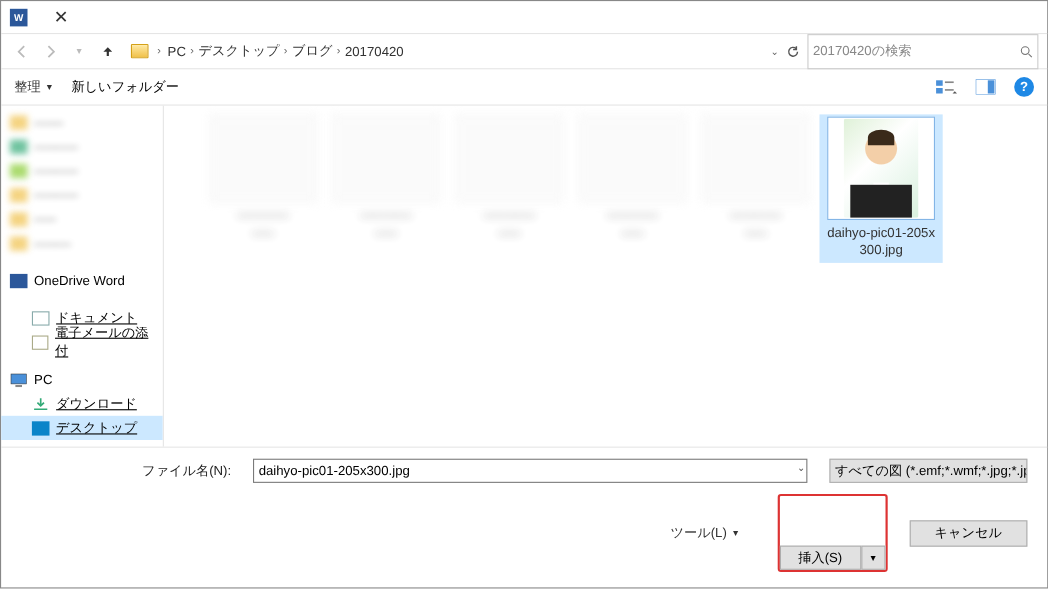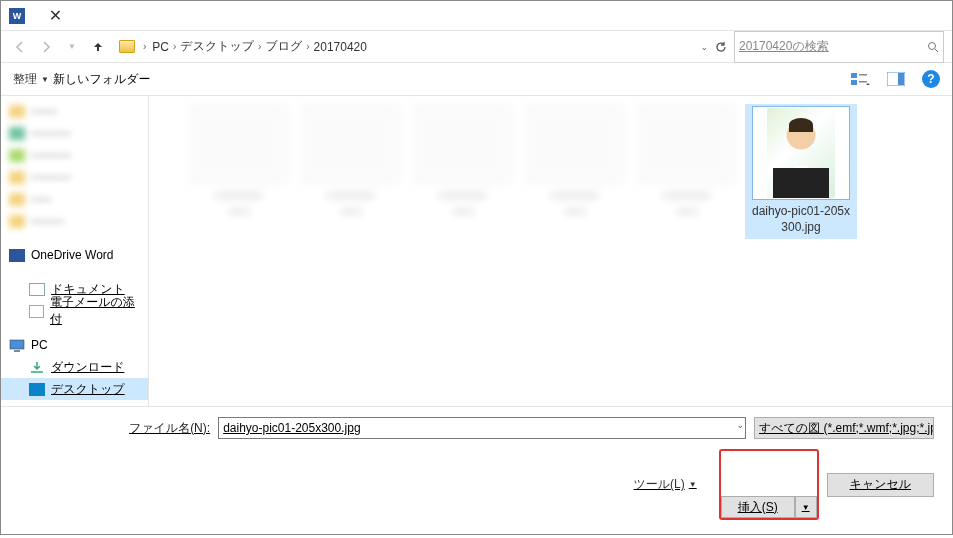--- a/index.html
+++ b/index.html
@@ -12,24 +12,24 @@
 .titlebar .title { flex: 1; }
 .titlebar .close { width: 45px; height: 29px; display: flex; align-items: center; justify-content: center; font-size: 16px; color: #333; cursor: pointer; }
 
 .navbar { height: 32px; display: flex; align-items: center; padding: 0 8px; gap: 4px; border-bottom: 1px solid #e5e5e5; }
 .navbtn { width: 22px; height: 22px; display: flex; align-items: center; justify-content: center; color: #999; cursor: default; }
 .navbtn.active { color: #333; cursor: pointer; }
 .folder-icon { width: 16px; height: 13px; background: linear-gradient(#ffe9a2,#f0c14b); border: 1px solid #d4a017; border-radius: 1px; margin-left: 6px; margin-right: 2px; }
 .breadcrumb { display: flex; align-items: center; gap: 2px; color: #333; }
 .breadcrumb span.sep { color: #666; margin: 0 2px; font-size: 10px; }
 .addr-refresh { margin-left: auto; display: flex; align-items: center; gap: 6px; }
-.searchbox { width: 210px; height: 32px; border: 1px solid #ccc; display: flex; align-items: center; padding: 0 4px; color: #888; text-decoration: underline; }
+.searchbox { width: 210px; height: 32px; border: 1px solid #ccc; display: flex; align-items: center; padding: 0 4px; color: #888; }
 .searchbox .sicon { margin-left: auto; color: #777; font-size: 12px; }
 
-.toolbar { height: 33px; display: flex; align-items: center; padding: 0 12px; border-bottom: 1px solid #e5e5e5; gap: 4px; }
+.toolbar { height: 33px; display: flex; align-items: center; padding: 0 12px; border-bottom: 1px solid #e5e5e5; gap: 16px; }
 .toolbar .org { color: #333; display: flex; align-items: center; gap: 4px; }
 .toolbar .right { margin-left: auto; display: flex; align-items: center; gap: 16px; }
 .viewicon { width: 20px; height: 16px; display: flex; align-items: center; justify-content: center; color: #555; cursor: pointer; }
 .helpicon { width: 18px; height: 18px; border-radius: 50%; background: #1e88e5; color: #fff; font-weight: bold; display: flex; align-items: center; justify-content: center; font-size: 12px; cursor: pointer; }
 
 .body { flex: 1; display: flex; min-height: 0; }
 .sidebar { width: 148px; border-right: 1px solid #e5e5e5; overflow: hidden; padding: 4px 0; }
 .tree-item { display: flex; align-items: center; height: 22px; padding: 0 8px; gap: 6px; cursor: pointer; }
 .tree-item.indent { padding-left: 28px; text-decoration: underline; }
 .tree-item.selected { background: #cce8ff; }
@@ -54,21 +54,21 @@
 .person-img { width: 68px; height: 90px; background:
   radial-gradient(circle at 50% 30%, #f3cfa8 0 14px, transparent 15px),
   linear-gradient(#222 0 0) center 60px/56px 30px no-repeat,
   linear-gradient(#fff 0 0) center 58px/14px 20px no-repeat,
   linear-gradient(135deg,#dff1d8,#fff 40%,#d8f0de);
   border-radius: 2px;
 }
 .person-img::before{content:"";display:block;width:24px;height:14px;background:#3a2a1a;border-radius:50% 50% 0 0;position:relative;left:22px;top:10px;}
 
 .footer { border-top: 1px solid #e5e5e5; padding: 10px 18px 14px; display: flex; flex-direction: column; gap: 10px; }
-.footer-row { display: flex; align-items: center; gap: 8px; justify-content: flex-end; text-decoration: underline; }
+.footer-row { display: flex; align-items: center; gap: 20px; justify-content: flex-end; }
 .footer-row .lbl { color: #222; }
 .filename-input { flex: 1; height: 22px; border: 1px solid #7a7a7a; padding: 0 4px; }
 .filename-wrap { position: relative; flex: 1; display: flex; }
 .filename-wrap .dd { position: absolute; right: 2px; top: 3px; font-size: 9px; color: #555; }
 .filter-select { width: 180px; height: 22px; border: 1px solid #adadad; background: #e1e1e1; padding: 0 4px; display: flex; align-items: center; justify-content: space-between; cursor: pointer; overflow: hidden; white-space: nowrap; }
 
 .btn { height: 24px; border: 1px solid #adadad; background: #e1e1e1; padding: 0 14px; display: flex; align-items: center; cursor: pointer; }
 .splitbtn { display: flex; border: 2px solid #d33; border-radius: 3px; }
 .splitbtn .btn { border: 1px solid #adadad; height: 22px; margin-top: 45px; }
 .splitbtn .main { padding: 0 16px; }

